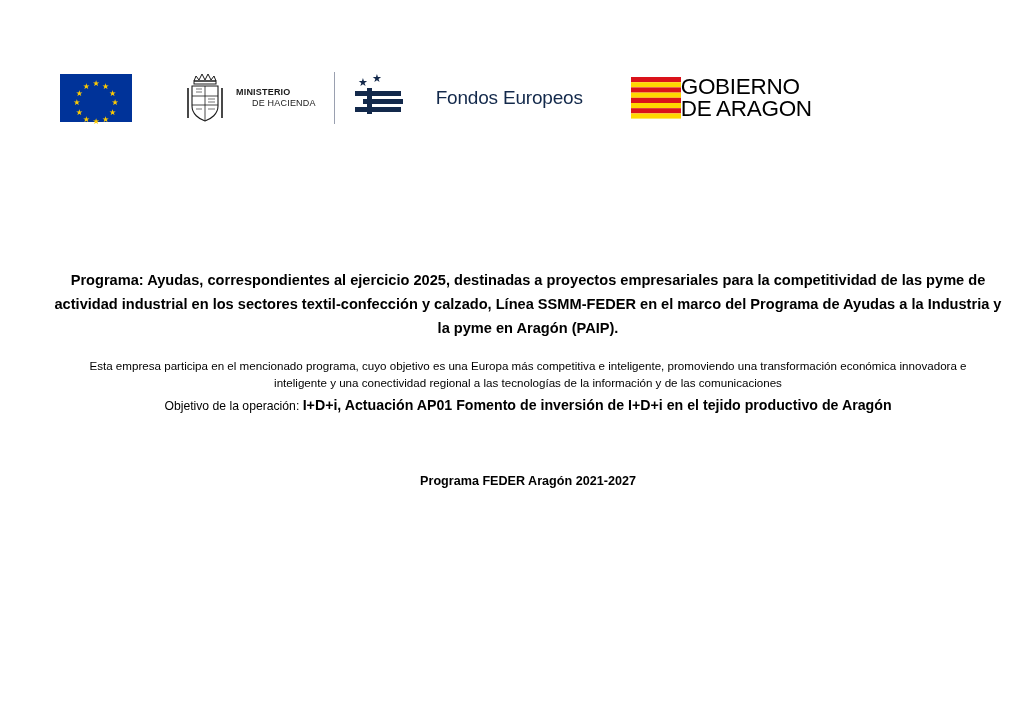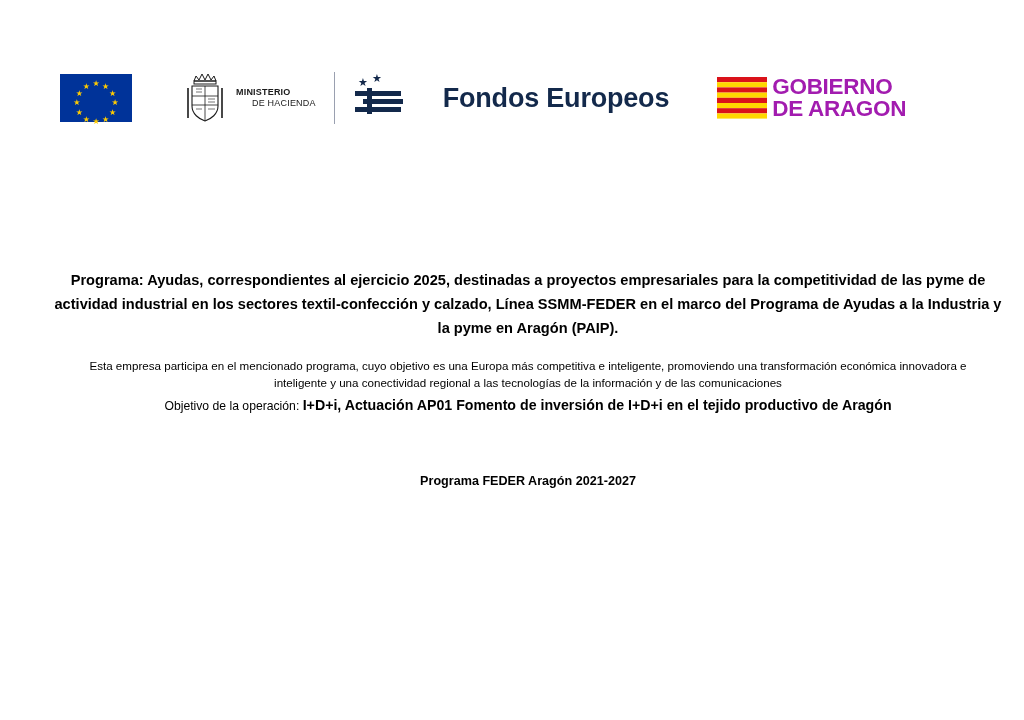--- a/index.html
+++ b/index.html
@@ -99,47 +99,45 @@
     align-items: center;
     margin-left: 18px;
   }
   .fe-mark {
     width: 70px;
     height: 48px;
     position: relative;
     flex: none;
   }
   .fe-text {
-    margin-left: 20px;
-    font-size: 27px;
+    margin-left: 13px;
+    font-size: 19px;
     color: #13294b;
     letter-spacing: -0.2px;
     white-space: nowrap;
-    font-weight: bold;
   }
 
   
   .ga-logo {
     display: flex;
     align-items: center;
     margin-left: 48px;
   }
   .ga-flag {
     width: 50px;
     height: 46px;
     position: relative;
     flex: none;
     overflow: hidden;
   }
   .ga-text {
-    margin-left: 5px;
     font-size: 22.5px;
-    font-weight: bold;
+    font-weight: normal;
     line-height: 22px;
-    color: #a21caf;
+    color: #000000;
     letter-spacing: -0.3px;
     white-space: nowrap;
   }
 
   
   .content {
     position: absolute;
     top: 268px;
     left: 16px;
     width: 1024px;

